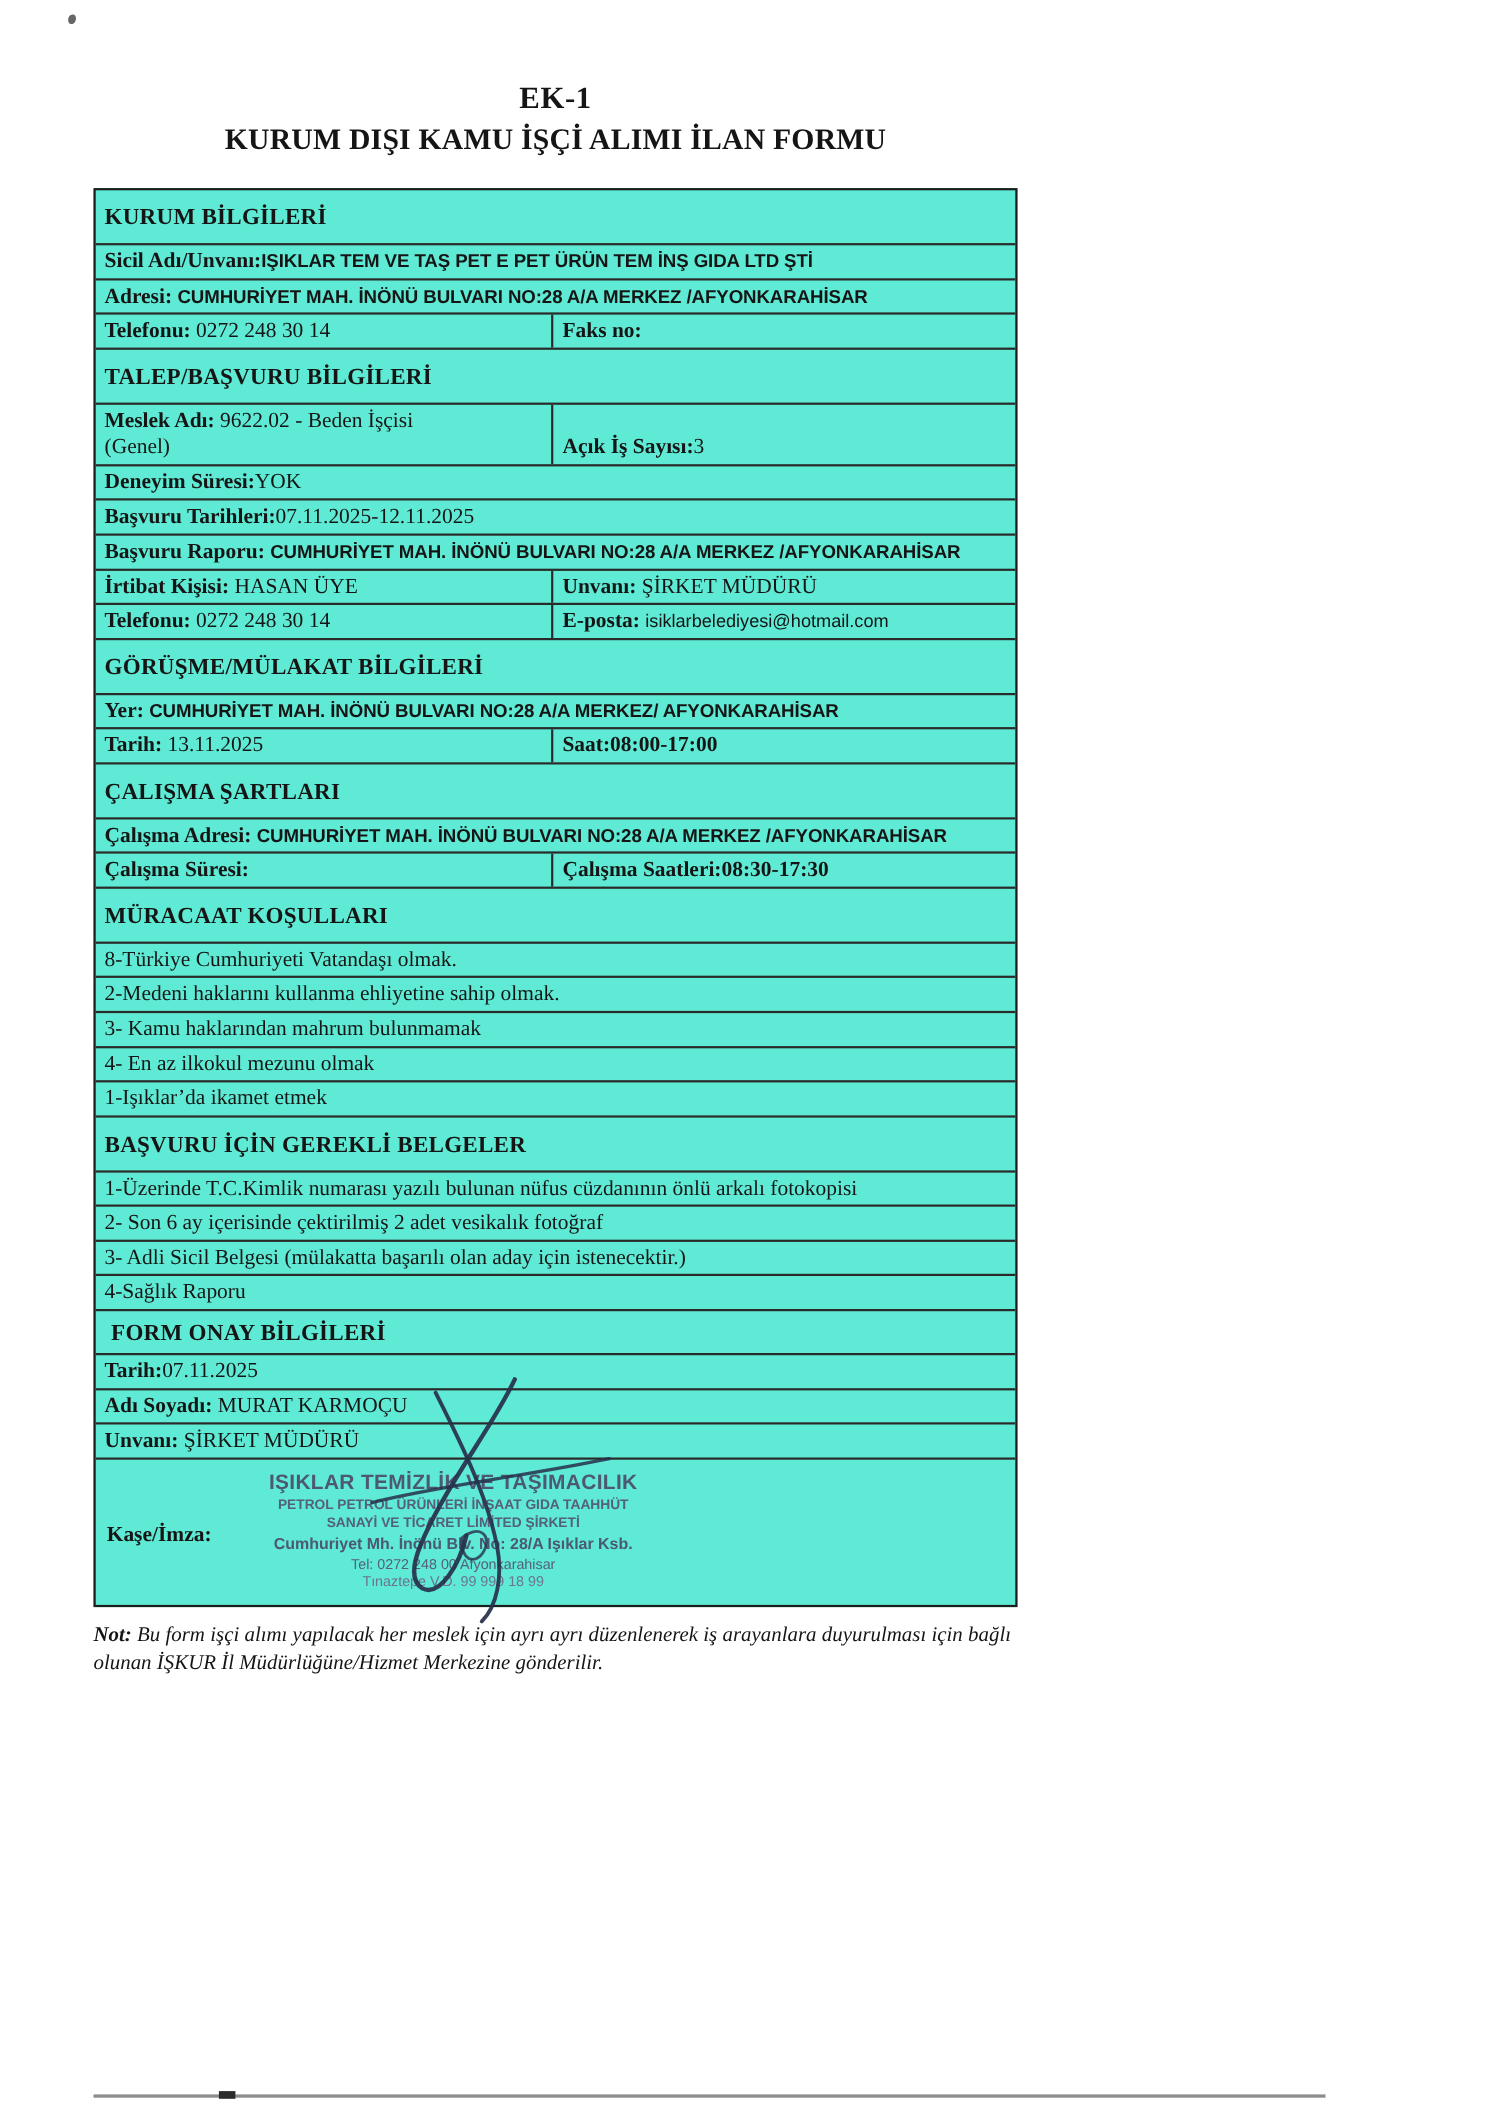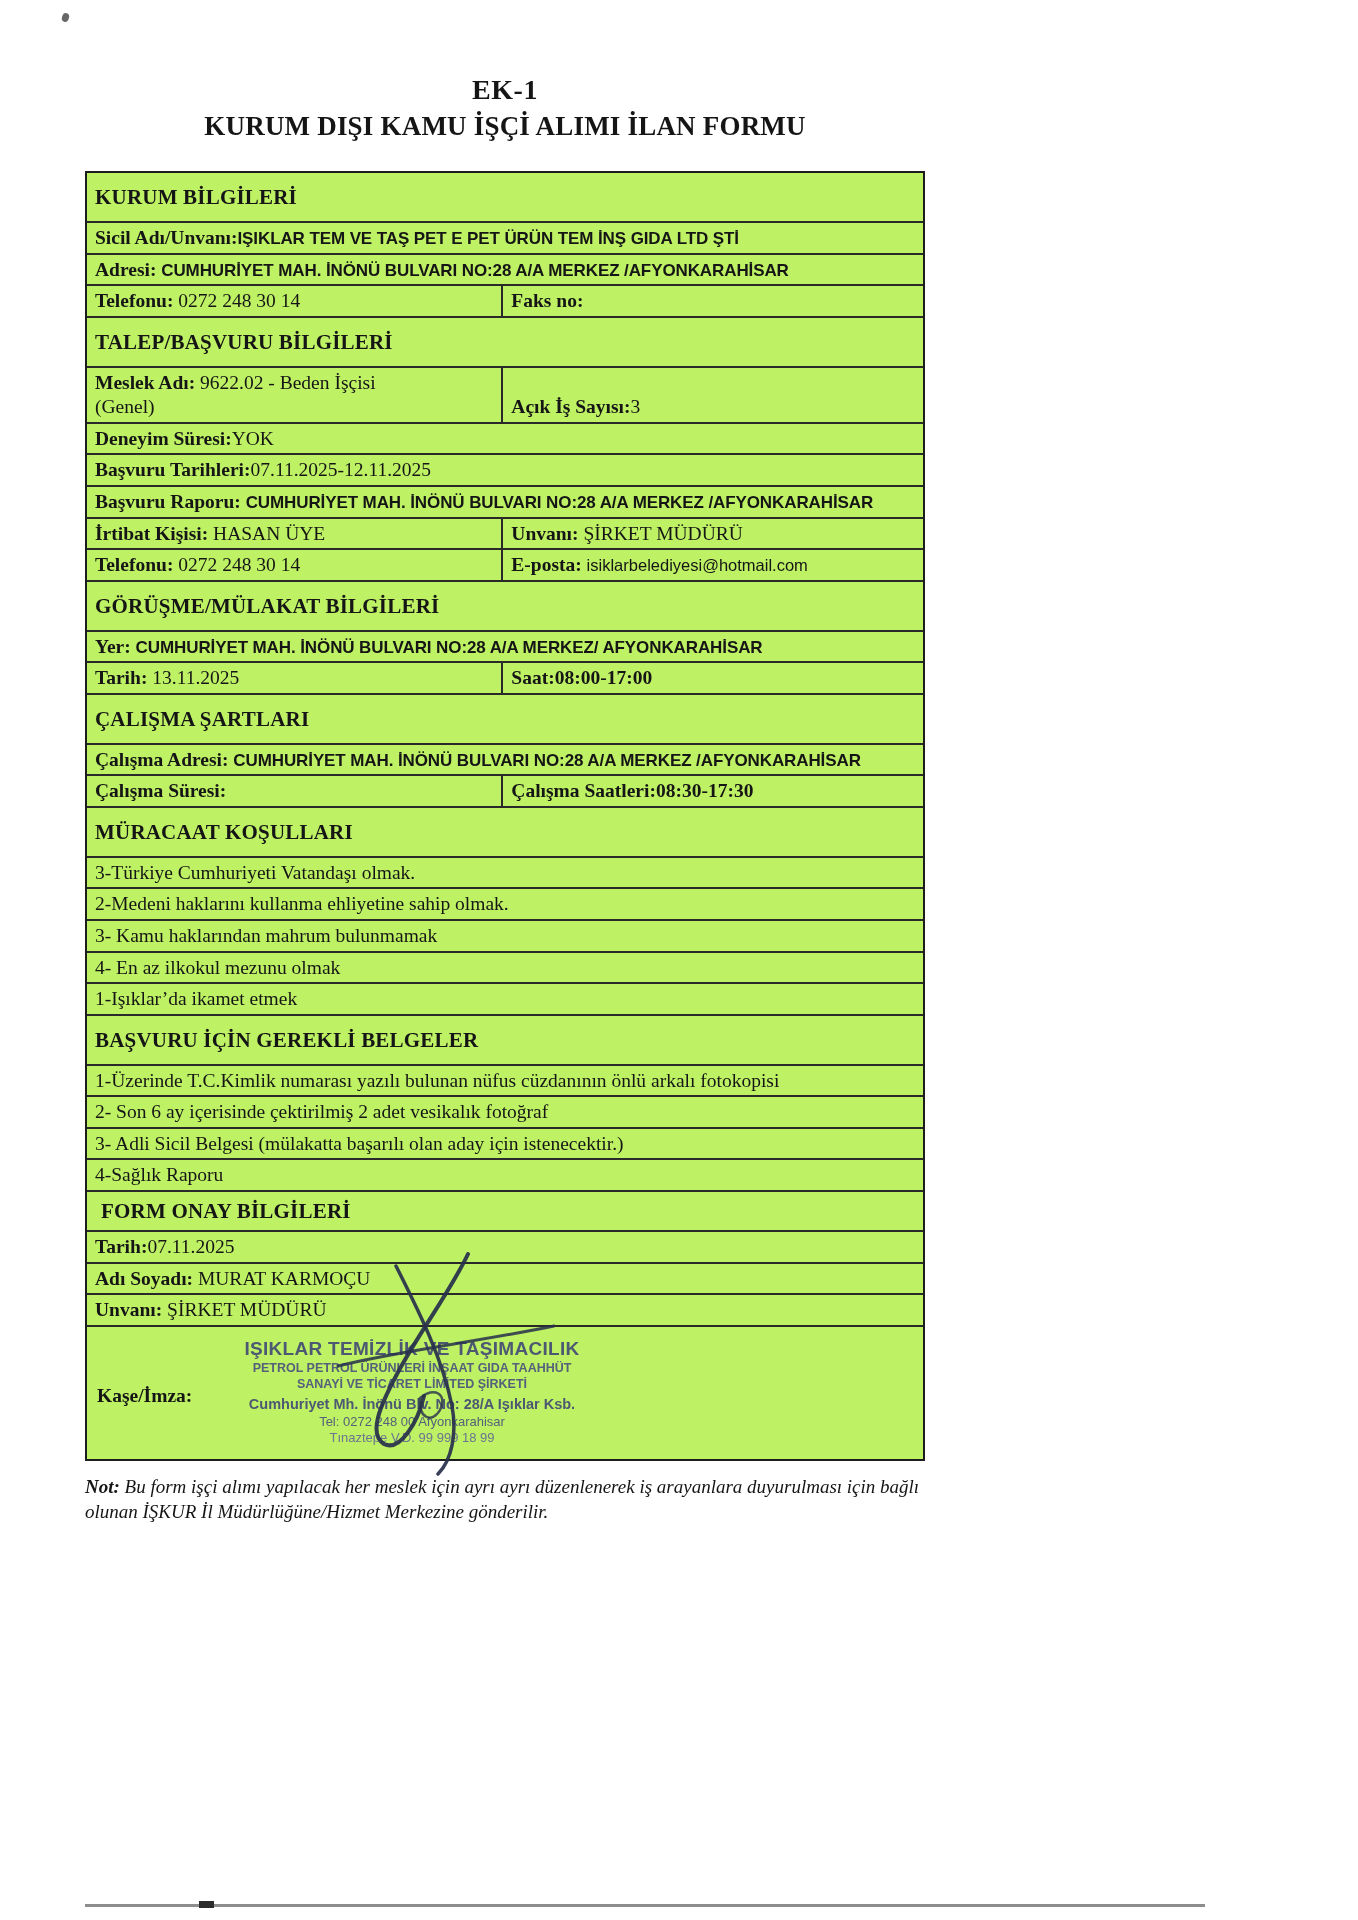--- a/index.html
+++ b/index.html
@@ -6,21 +6,21 @@
   html,body { background:#ffffff; }
   body {
     width:1358px; height:1920px; position:relative; overflow:hidden;
     font-family:"Liberation Serif", serif; color:#151515;
   }
   .wrap { position:absolute; top:74px; left:85px; width:840px; }
   .titles { text-align:center; }
   .ek { font-size:28px; font-weight:bold; letter-spacing:.5px; }
   .main-title { font-size:27px; font-weight:bold; margin-top:5px; letter-spacing:.2px; }
 
-  .form-table { margin-top:29px; border:2.5px solid #1d1d1d; background:#bef264; }
+  .form-table { margin-top:29px; border:2.5px solid #1d1d1d; background:#5eead4; }
   .form-table > div + div { border-top:2px solid #2a2a2a; }
 
   .sec { padding:12px 10px 11px 8px; font-weight:bold; font-size:21px; letter-spacing:.2px; }
   .sec.compact { padding:7px 10px 6px 14px; }
 
   .row { font-size:19.5px; line-height:1.26; padding:3px 8px 2px 8px; min-height:30px; }
   .row.split { display:flex; padding:0; min-height:30px;align-items:flex-end; }
   .split .cl { width:49.8%; border-right:2px solid #2a2a2a; padding:3px 8px 2px 8px; }
   .split .cr { flex:1; padding:3px 8px 2px 8px; }
   .split .cr.vc { display:flex; align-items:center; }
@@ -115,21 +115,21 @@
 
     <div class="row"><span class="lbl">Çalışma Adresi: </span><span class="vs">CUMHURİYET MAH. İNÖNÜ BULVARI NO:28 A/A MERKEZ /AFYONKARAHİSAR</span></div>
 
     <div class="row split">
       <div class="cl"><span class="lbl">Çalışma Süresi:</span></div>
       <div class="cr"><span class="lbl">Çalışma Saatleri:</span><span class="lbl">08:30-17:30</span></div>
     </div>
 
     <div class="sec">MÜRACAAT KOŞULLARI</div>
 
-    <div class="row">3-Türkiye Cumhuriyeti Vatandaşı olmak.</div>
+    <div class="row">8-Türkiye Cumhuriyeti Vatandaşı olmak.</div>
     <div class="row">2-Medeni haklarını kullanma ehliyetine sahip olmak.</div>
     <div class="row">3- Kamu haklarından mahrum bulunmamak</div>
     <div class="row">4- En az ilkokul mezunu olmak</div>
     <div class="row">1-Işıklar’da ikamet etmek</div>
 
     <div class="sec">BAŞVURU İÇİN GEREKLİ BELGELER</div>
 
     <div class="row">1-Üzerinde T.C.Kimlik numarası yazılı bulunan nüfus cüzdanının önlü arkalı fotokopisi</div>
     <div class="row">2- Son 6 ay içerisinde çektirilmiş 2 adet vesikalık fotoğraf</div>
     <div class="row">3- Adli Sicil Belgesi (mülakatta başarılı olan aday için istenecektir.)</div>

